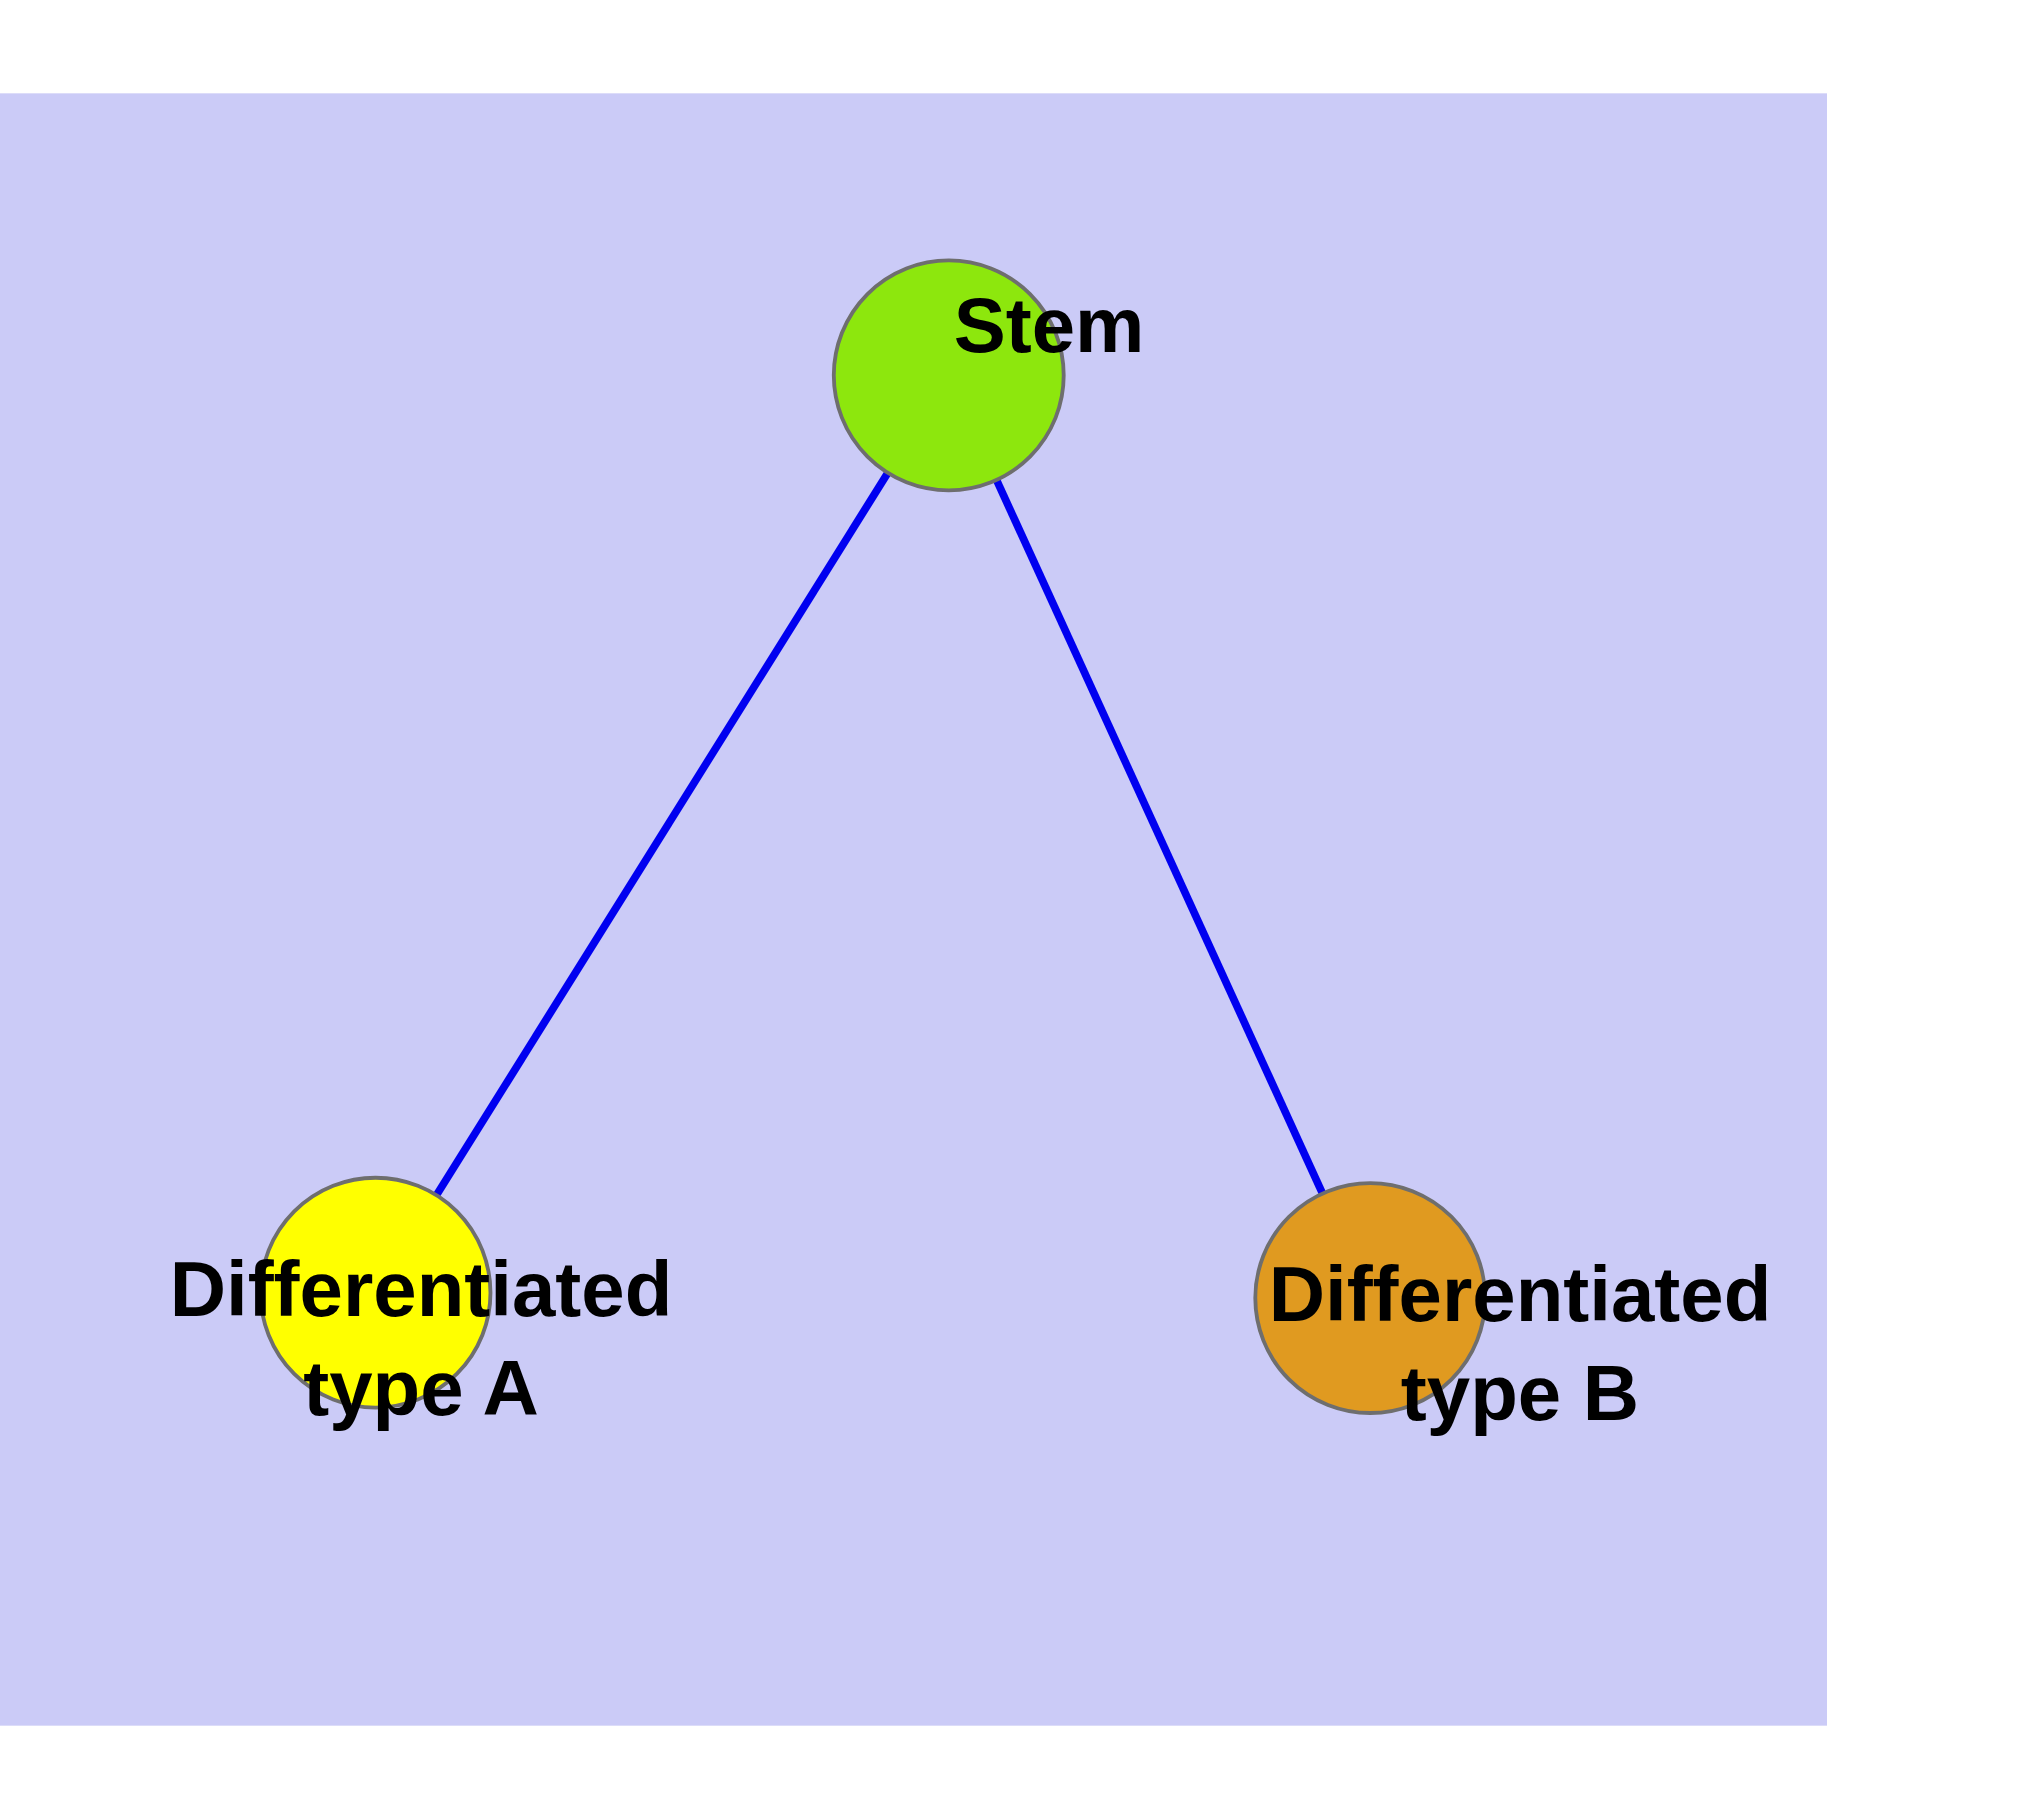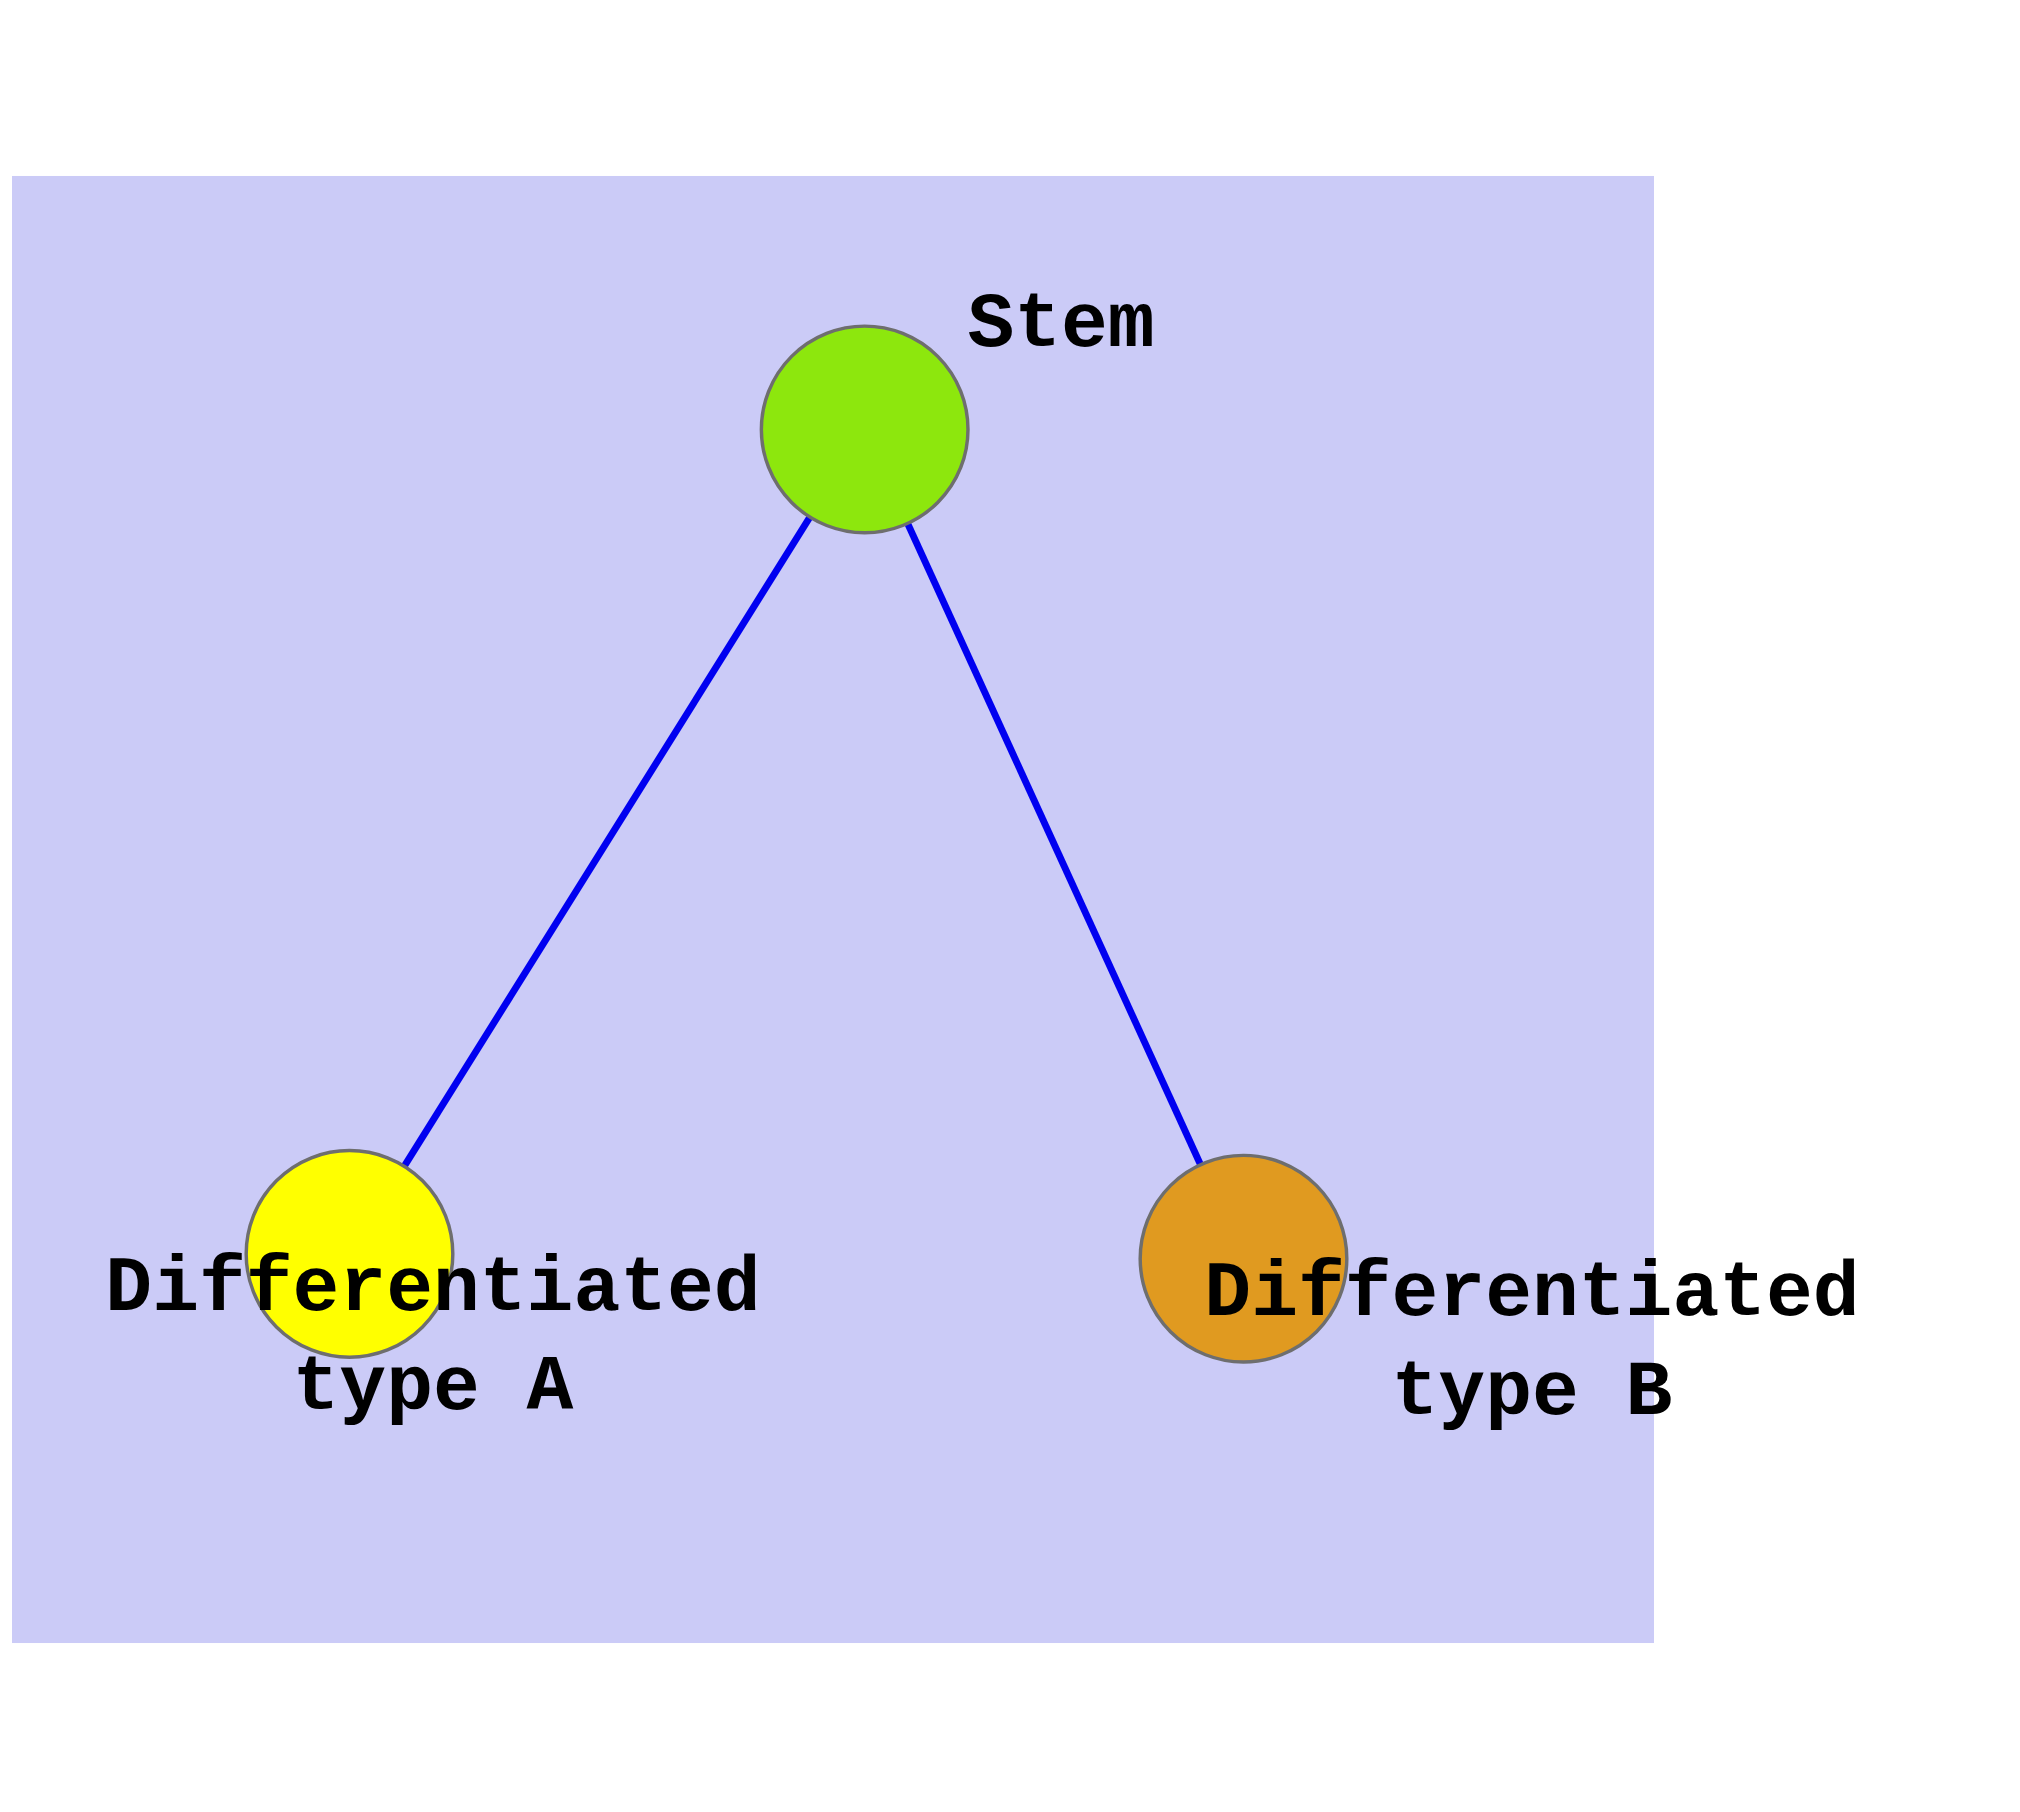--- a/index.html
+++ b/index.html
@@ -7,24 +7,23 @@
     padding: 0;
     background: #ffffff;
     width: 2021px;
     height: 1812px;
     overflow: hidden;
     font-family: "Liberation Sans", sans-serif;
   }
   .canvas {
     position: absolute;
     top: 6.8px;
-    left: 12px;
-    width: 1642px;
+    left: 0;
+    width: 1827px;
     height: 1805px;
-    font-family: Liberation Mono, monospace;
   }
   .edges-layer {
     position: absolute;
     top: 0;
     left: 0;
     width: 100%;
     height: 100%;
     display: block;
   }
   .node-label {

